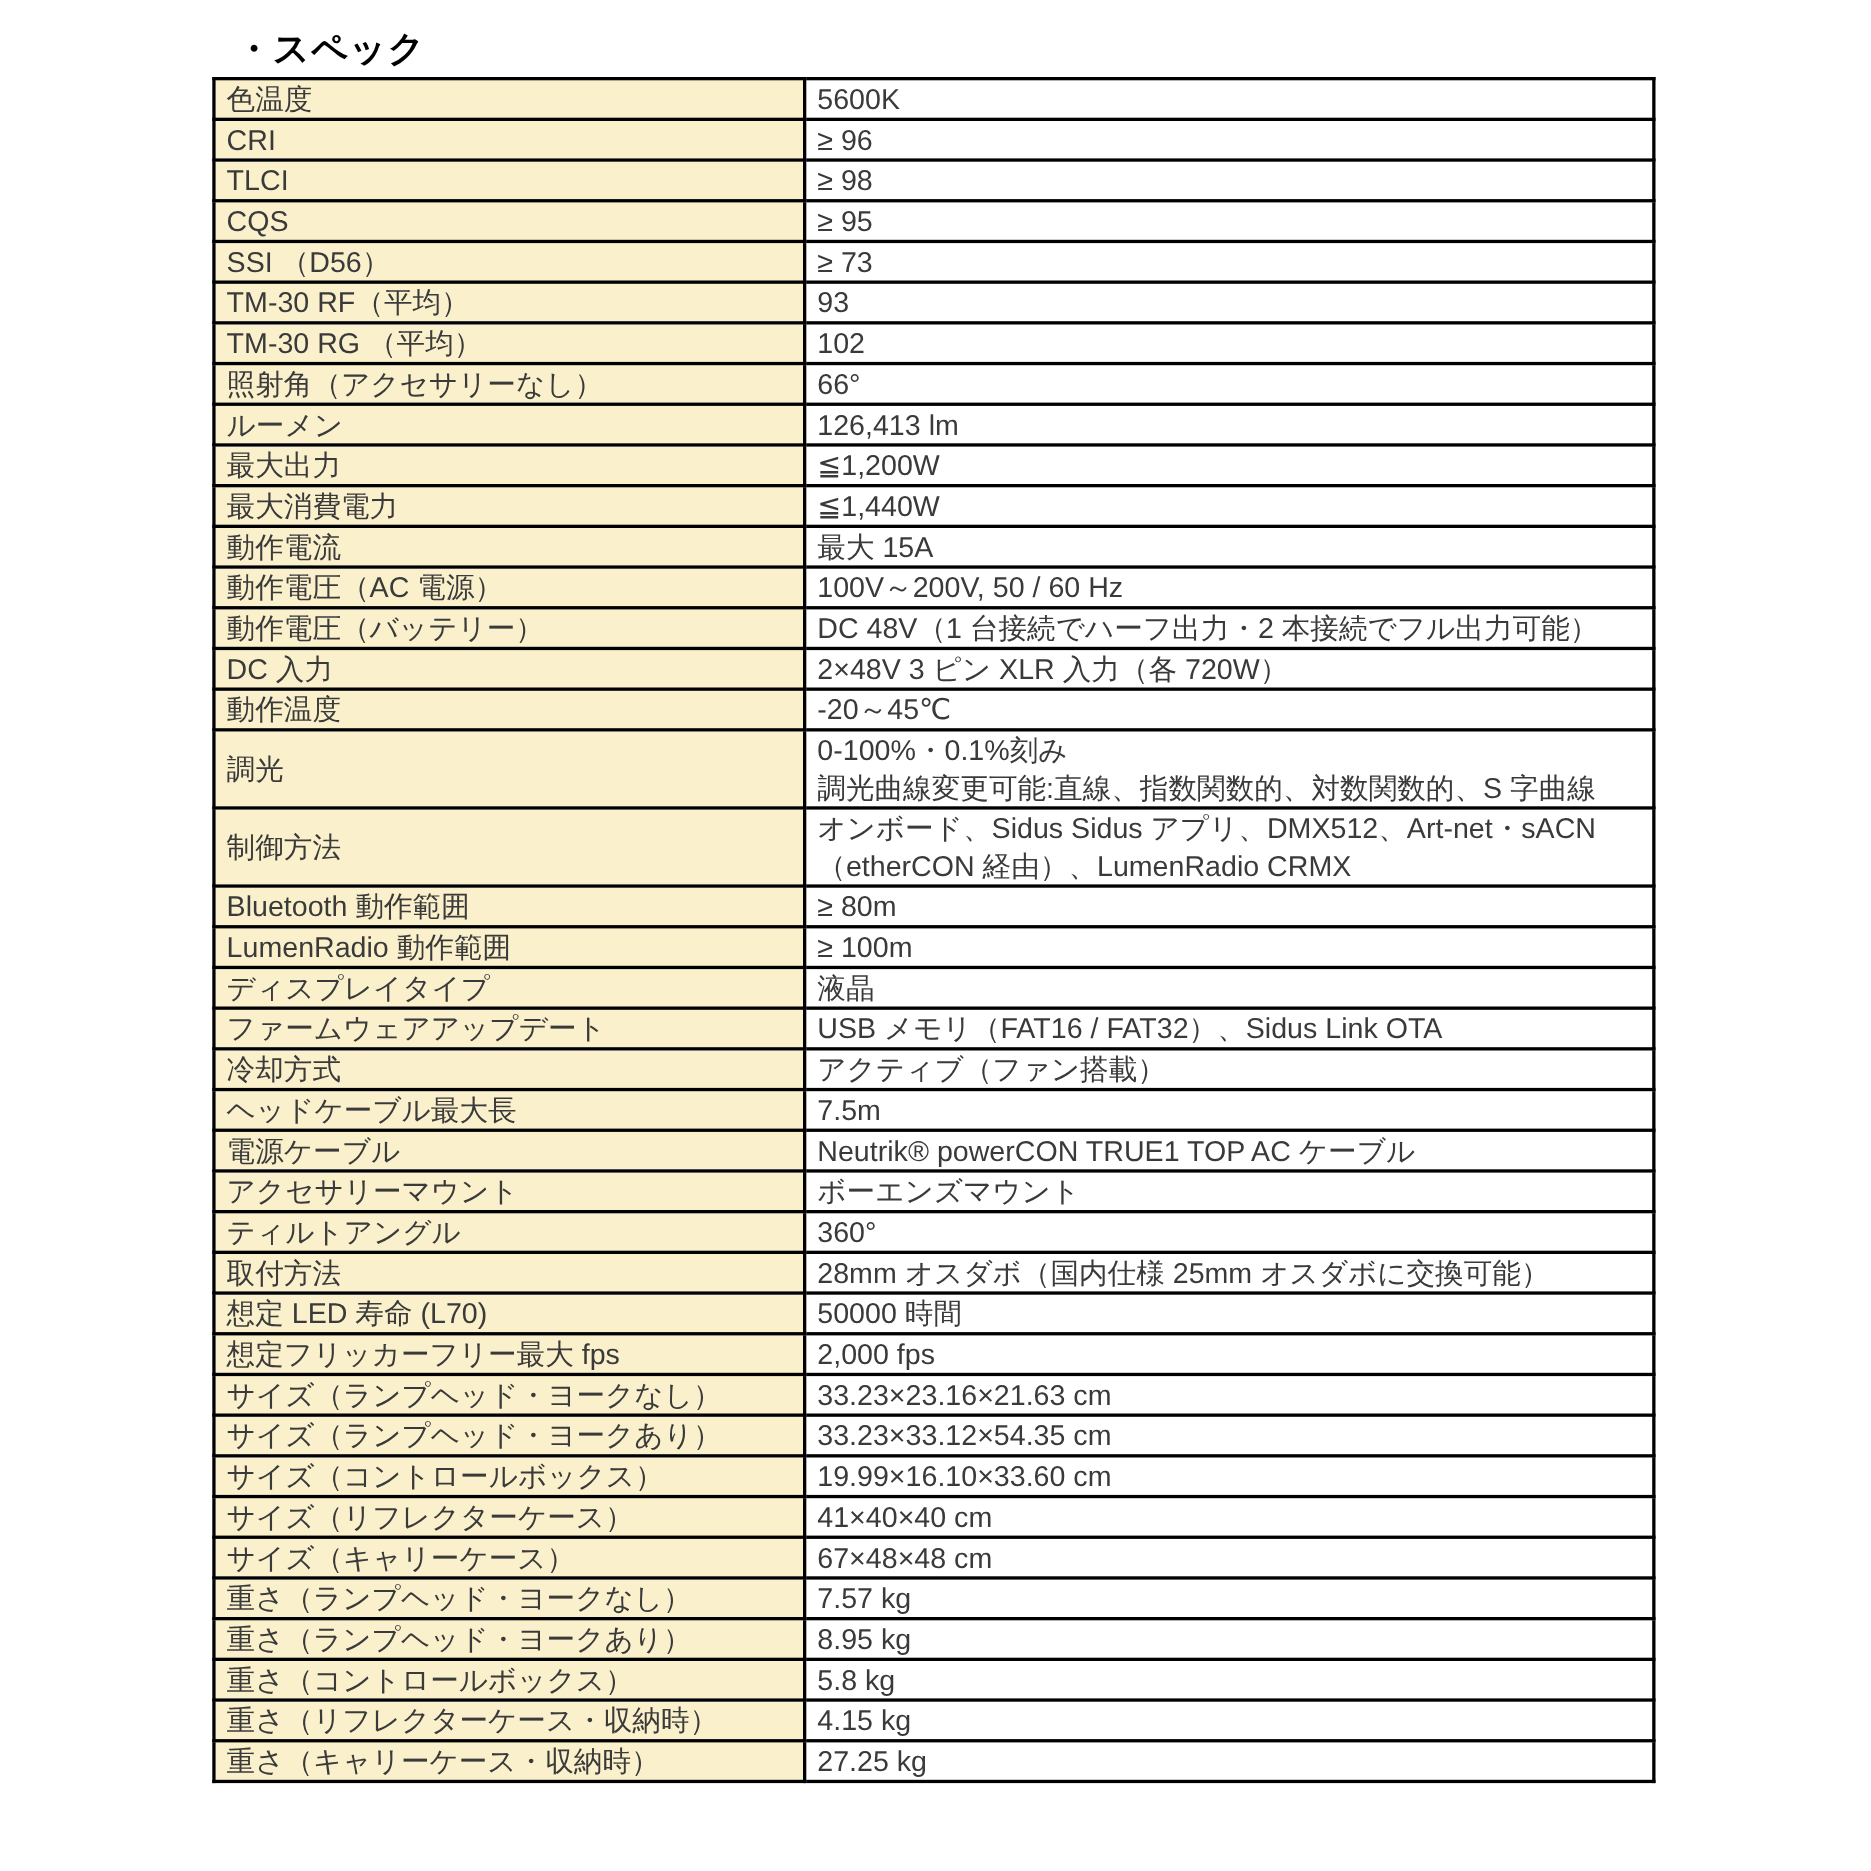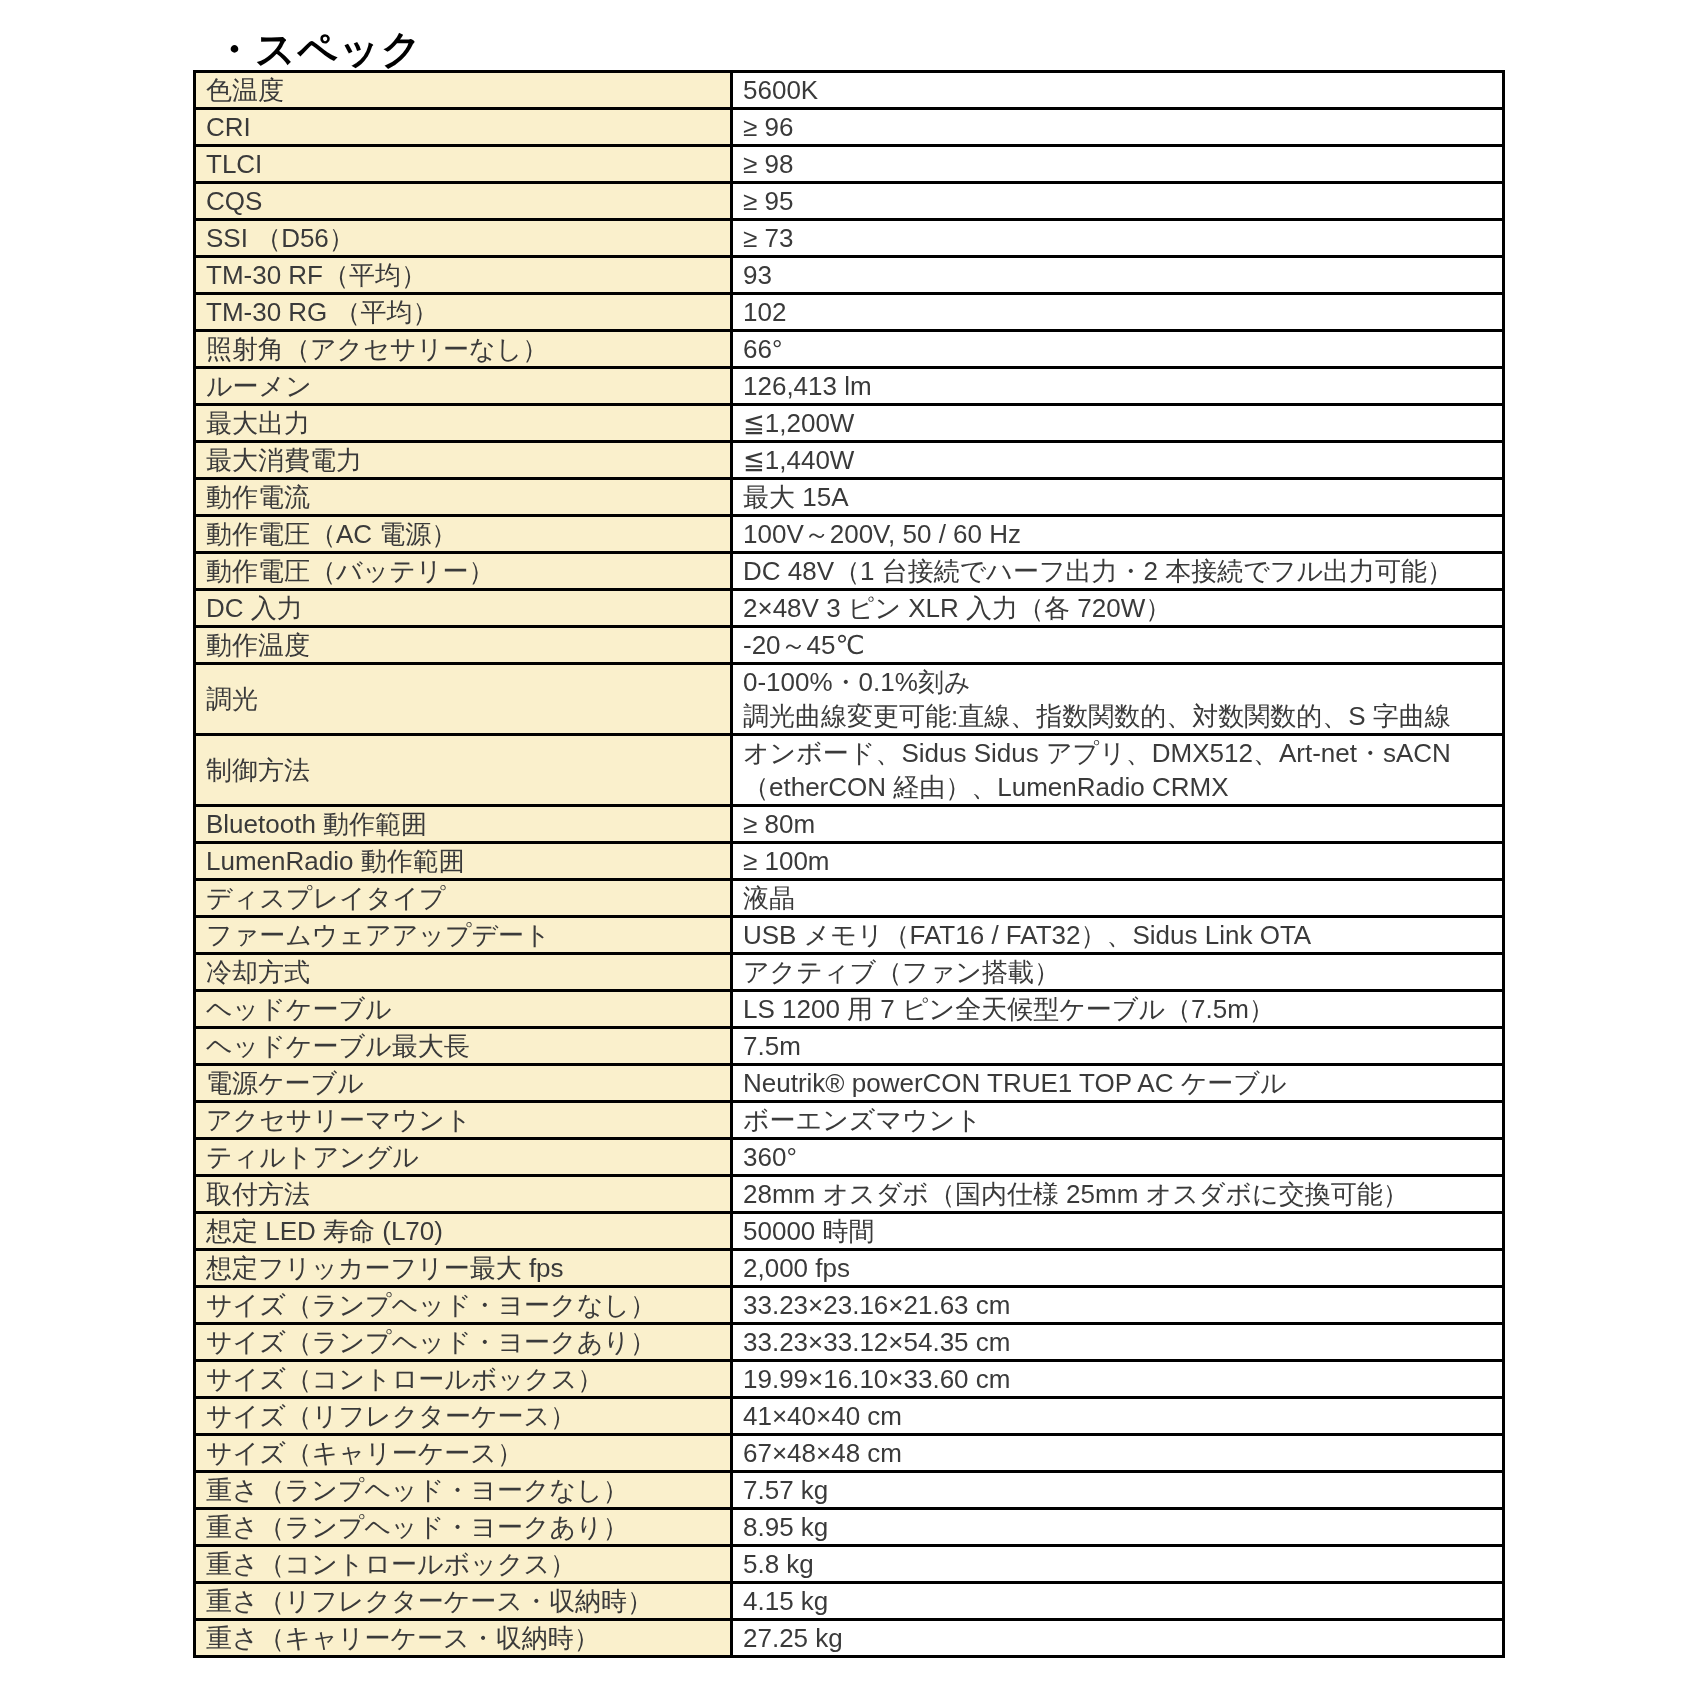--- a/index.html
+++ b/index.html
@@ -17,21 +17,21 @@
     height: 1701px;
     background: #FFFFFF;
     font-family: "Liberation Sans", "DejaVu Sans", sans-serif;
     color: var(--text-color);
   }
   .page-title {
     position: absolute;
     left: 214px;
     top: 22px;
     margin: 0;
-    font-size: 40px;
+    font-size: 33px;
     font-weight: bold;
     color: var(--title-color);
     letter-spacing: 1px;
     white-space: nowrap;
   }
   table.spec-table {
     position: absolute;
     left: 193px;
     top: 70px;
     width: 1309px;
@@ -206,26 +206,20 @@
             <div>USB メモリ（FAT16 / FAT32）、Sidus Link OTA</div>
           </td>
         </tr>
         <tr>
           <th>冷却方式</th>
           <td>
             <div>アクティブ（ファン搭載）</div>
           </td>
         </tr>
         <tr>
-          <th>ヘッドケーブル</th>
-          <td>
-            <div>LS 1200 用 7 ピン全天候型ケーブル（7.5m）</div>
-          </td>
-        </tr>
-        <tr>
           <th>ヘッドケーブル最大長</th>
           <td>
             <div>7.5m</div>
           </td>
         </tr>
         <tr>
           <th>電源ケーブル</th>
           <td>
             <div>Neutrik® powerCON TRUE1 TOP AC ケーブル</div>
           </td>

